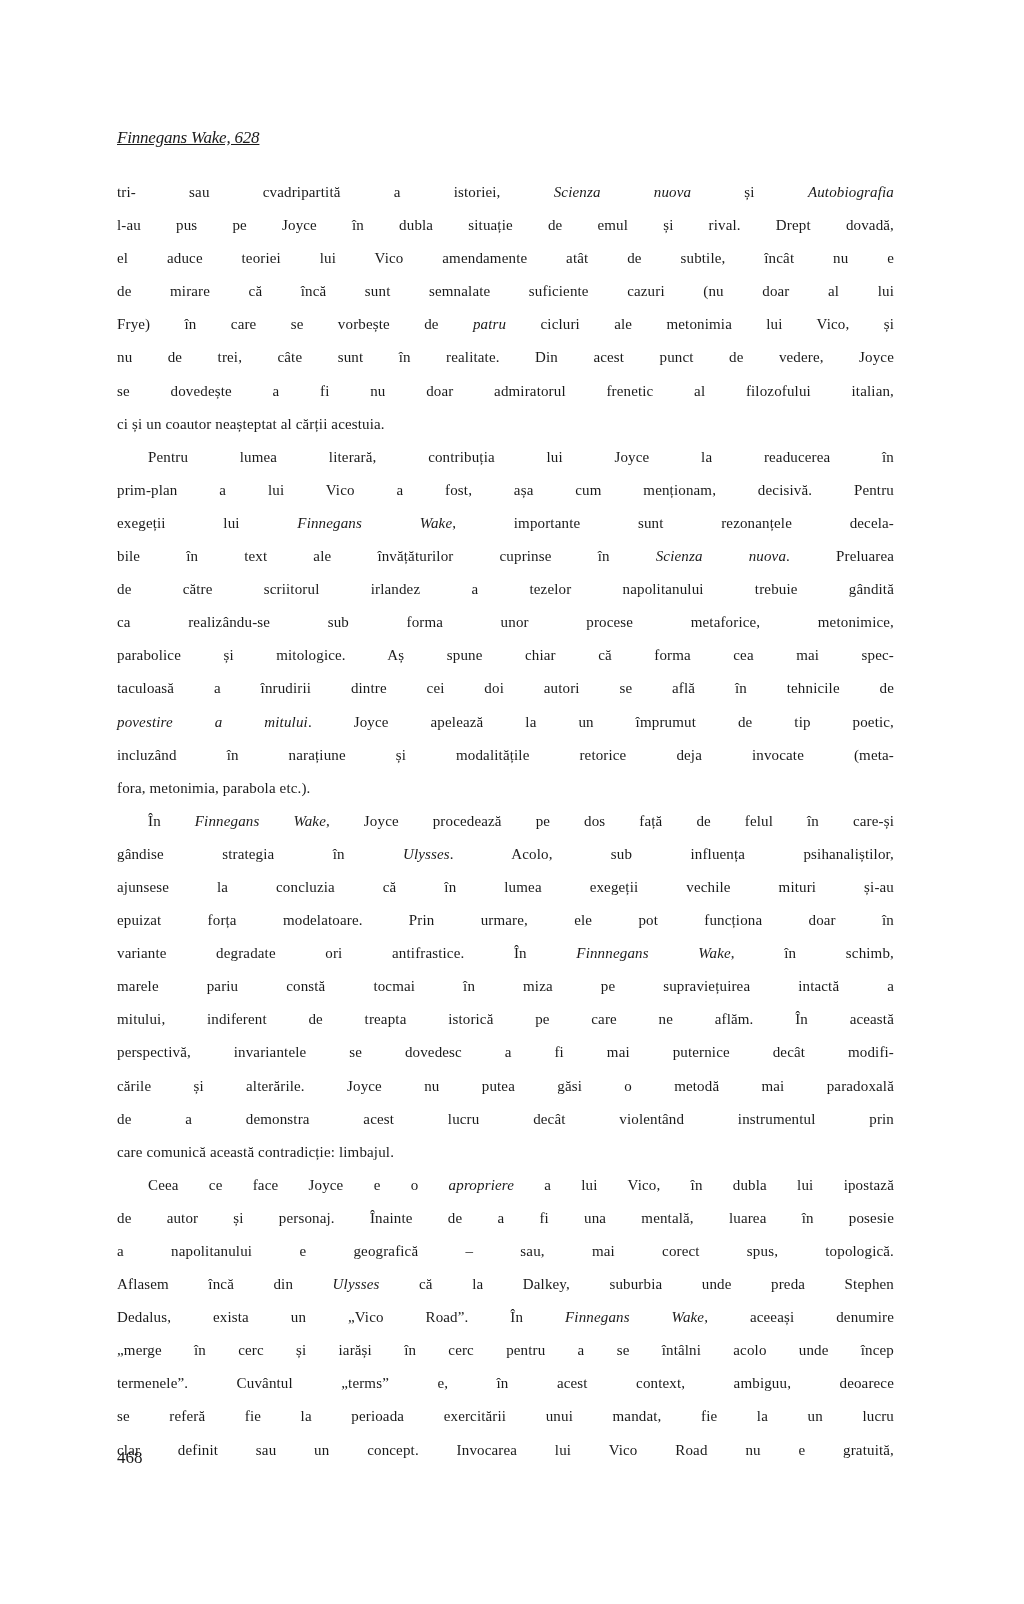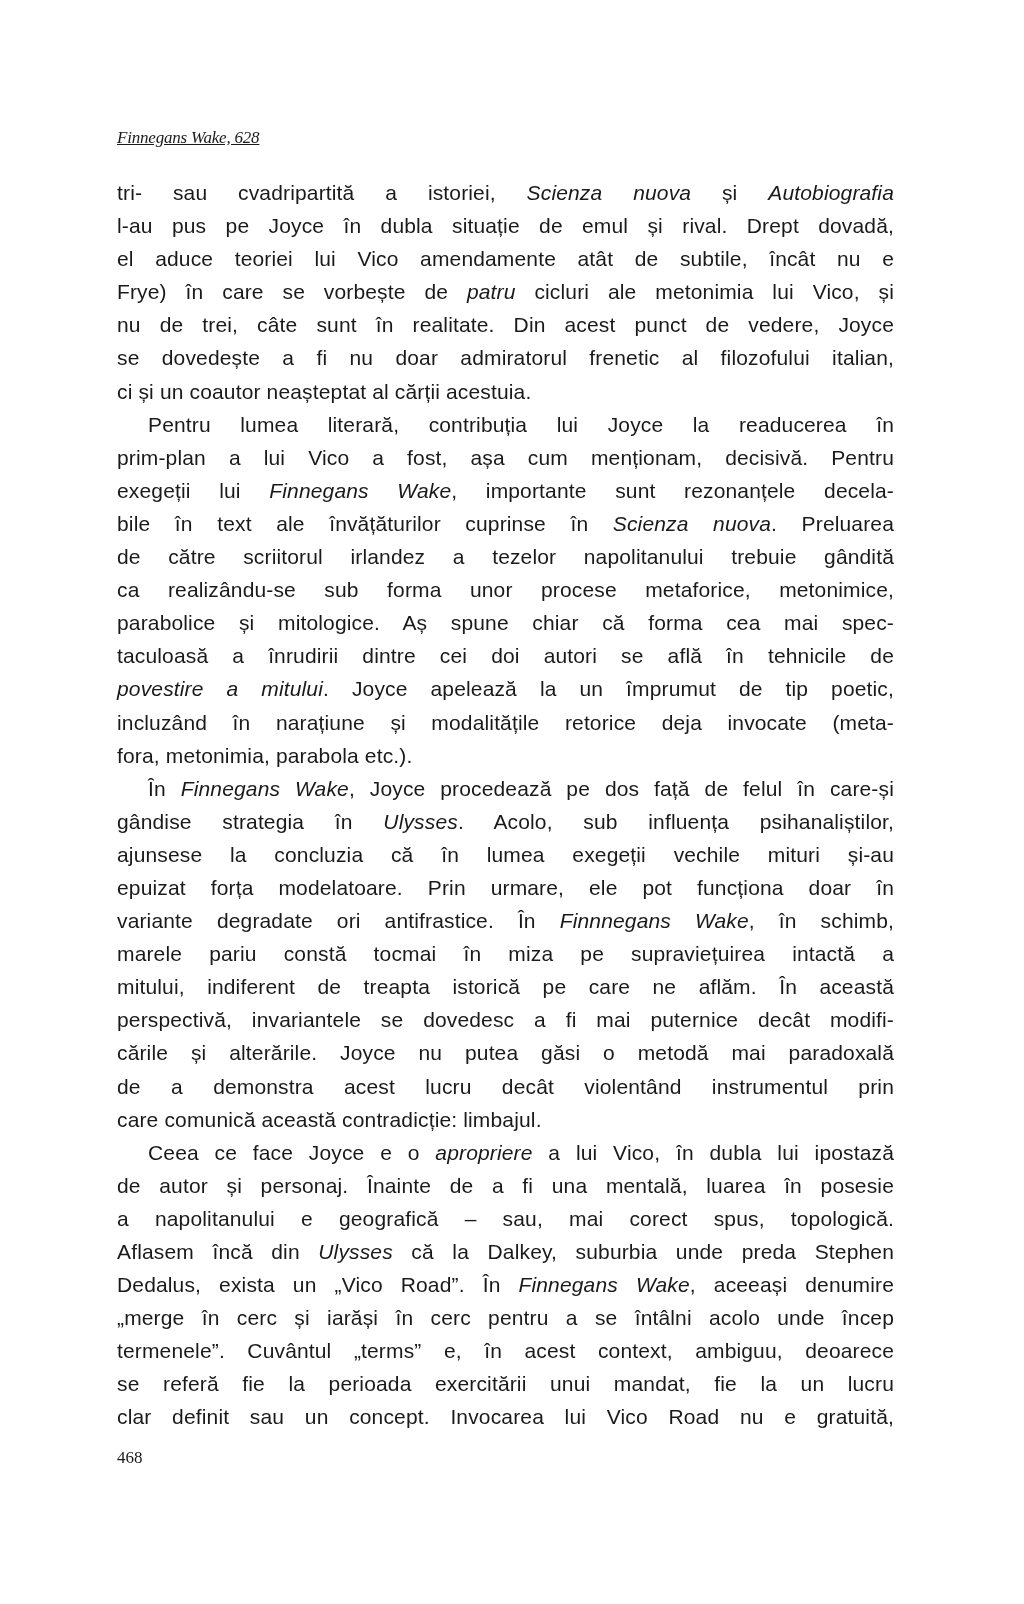--- a/index.html
+++ b/index.html
@@ -2,38 +2,39 @@
 <html><head>
 <meta charset="utf-8">
 <style>
   html, body { margin: 0; padding: 0; background: #ffffff; }
   body { width: 1024px; height: 1604px; position: relative; overflow: hidden; }
   .page { position: absolute; left: 117px; top: 0; width: 777px; color: #1a1a1a;
           font-family: "DejaVu Serif", "Liberation Serif", serif; }
   .running-head { position: absolute; top: 128px; left: 0; font-style: italic;
                   font-size: 17px; font-family: "Liberation Serif", serif; letter-spacing: -0.2px; text-decoration: underline; }
   .body-text { position: absolute; top: 176px; left: 0; width: 777px; }
-  .line { display: block; height: 33.1px; line-height: 33.1px; font-size: 21px;
+  .line { display: block; height: 33.1px; line-height: 33.1px; font-size: 15px;
           white-space: nowrap; text-align: justify; text-align-last: justify;
-          font-family: Liberation Sans, sans-serif; letter-spacing: 0.15px; }
+          font-family: Liberation Serif, serif; letter-spacing: 0.15px; }
   .line.last { text-align-last: left; }
   .line.indent { padding-left: 31px; box-sizing: border-box; }
   .line em { font-style: italic; }
   .folio { position: absolute; top: 1448px; left: 0; font-size: 17px;
            font-family: "Liberation Serif", serif; }
 </style>
 </head>
 <body>
 
 <div class="page">
   <div class="running-head">Finnegans Wake, 628</div>
   <div class="body-text" id="body-text">
       <div class="line"><span>tri- sau cvadripartită a istoriei, </span><em>Scienza nuova</em><span> și </span><em>Autobiografia</em></div>
       <div class="line"><span>l-au pus pe Joyce în dubla situație de emul și rival. Drept dovadă,</span></div>
       <div class="line"><span>el aduce teoriei lui Vico amendamente atât de subtile, încât nu e</span></div>
+      <div class="line"><span>de mirare că încă sunt semnalate suficiente cazuri (nu doar al lui</span></div>
       <div class="line"><span>Frye) în care se vorbește de </span><em>patru</em><span> cicluri ale metonimia lui Vico, și</span></div>
       <div class="line"><span>nu de trei, câte sunt în realitate. Din acest punct de vedere, Joyce</span></div>
       <div class="line"><span>se dovedește a fi nu doar admiratorul frenetic al filozofului italian,</span></div>
       <div class="line last"><span>ci și un coautor neașteptat al cărții acestuia.</span></div>
       <div class="line indent"><span>Pentru lumea literară, contribuția lui Joyce la readucerea în</span></div>
       <div class="line"><span>prim-plan a lui Vico a fost, așa cum menționam, decisivă. Pentru</span></div>
       <div class="line"><span>exegeții lui </span><em>Finnegans Wake</em><span>, importante sunt rezonanțele decela-</span></div>
       <div class="line"><span>bile în text ale învățăturilor cuprinse în </span><em>Scienza nuova</em><span>. Preluarea</span></div>
       <div class="line"><span>de către scriitorul irlandez a tezelor napolitanului trebuie gândită</span></div>
       <div class="line"><span>ca realizându-se sub forma unor procese metaforice, metonimice,</span></div>

